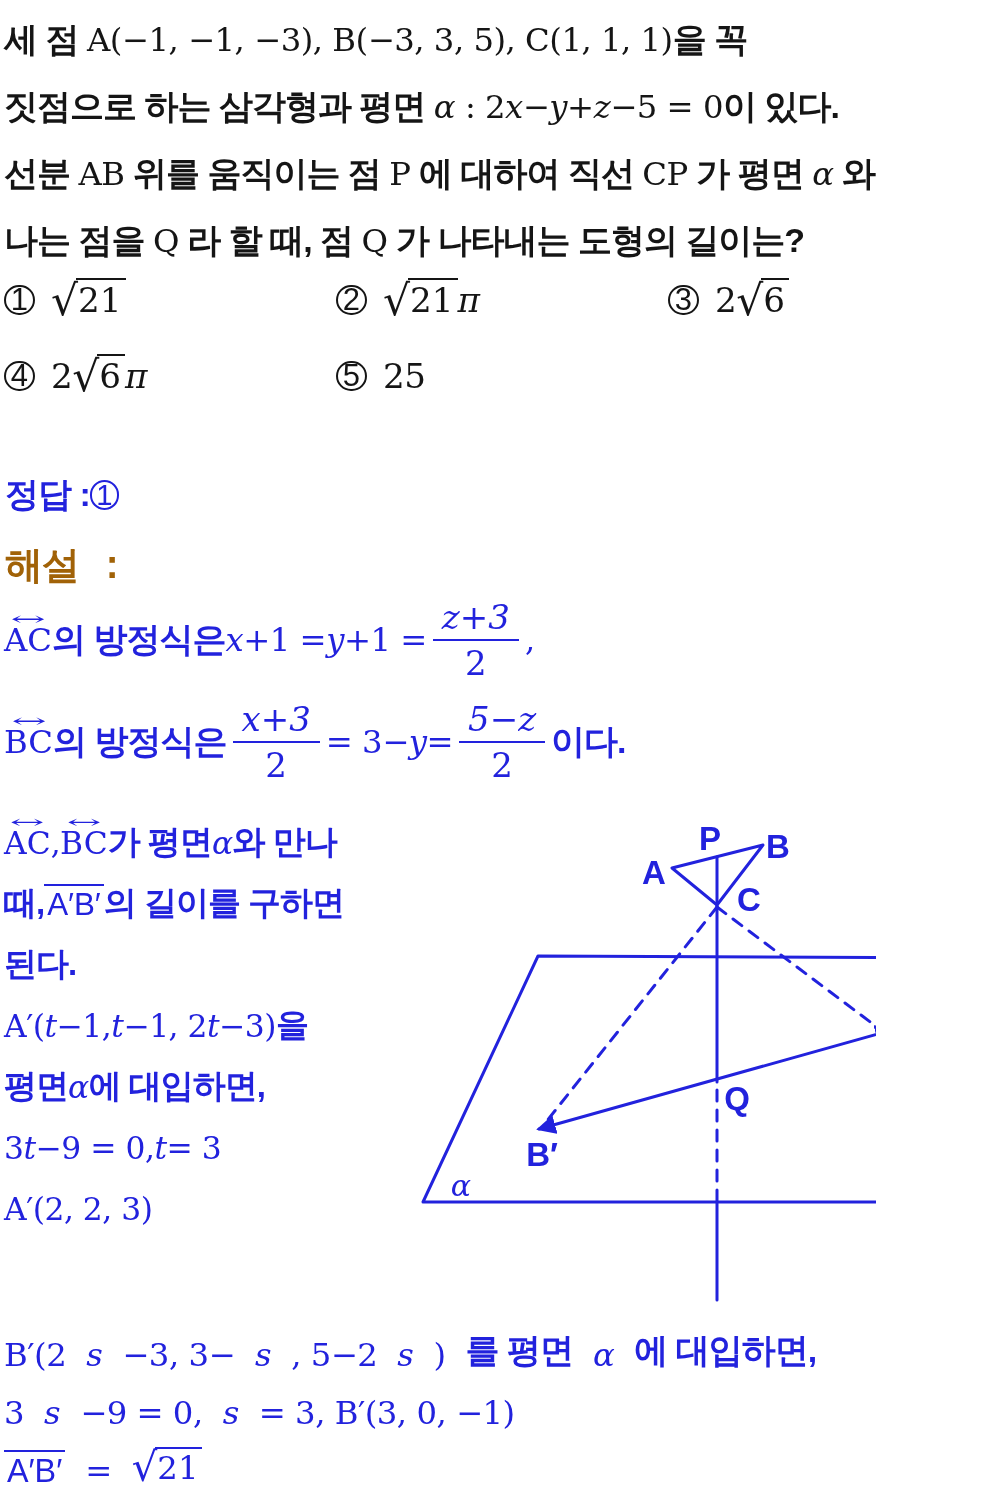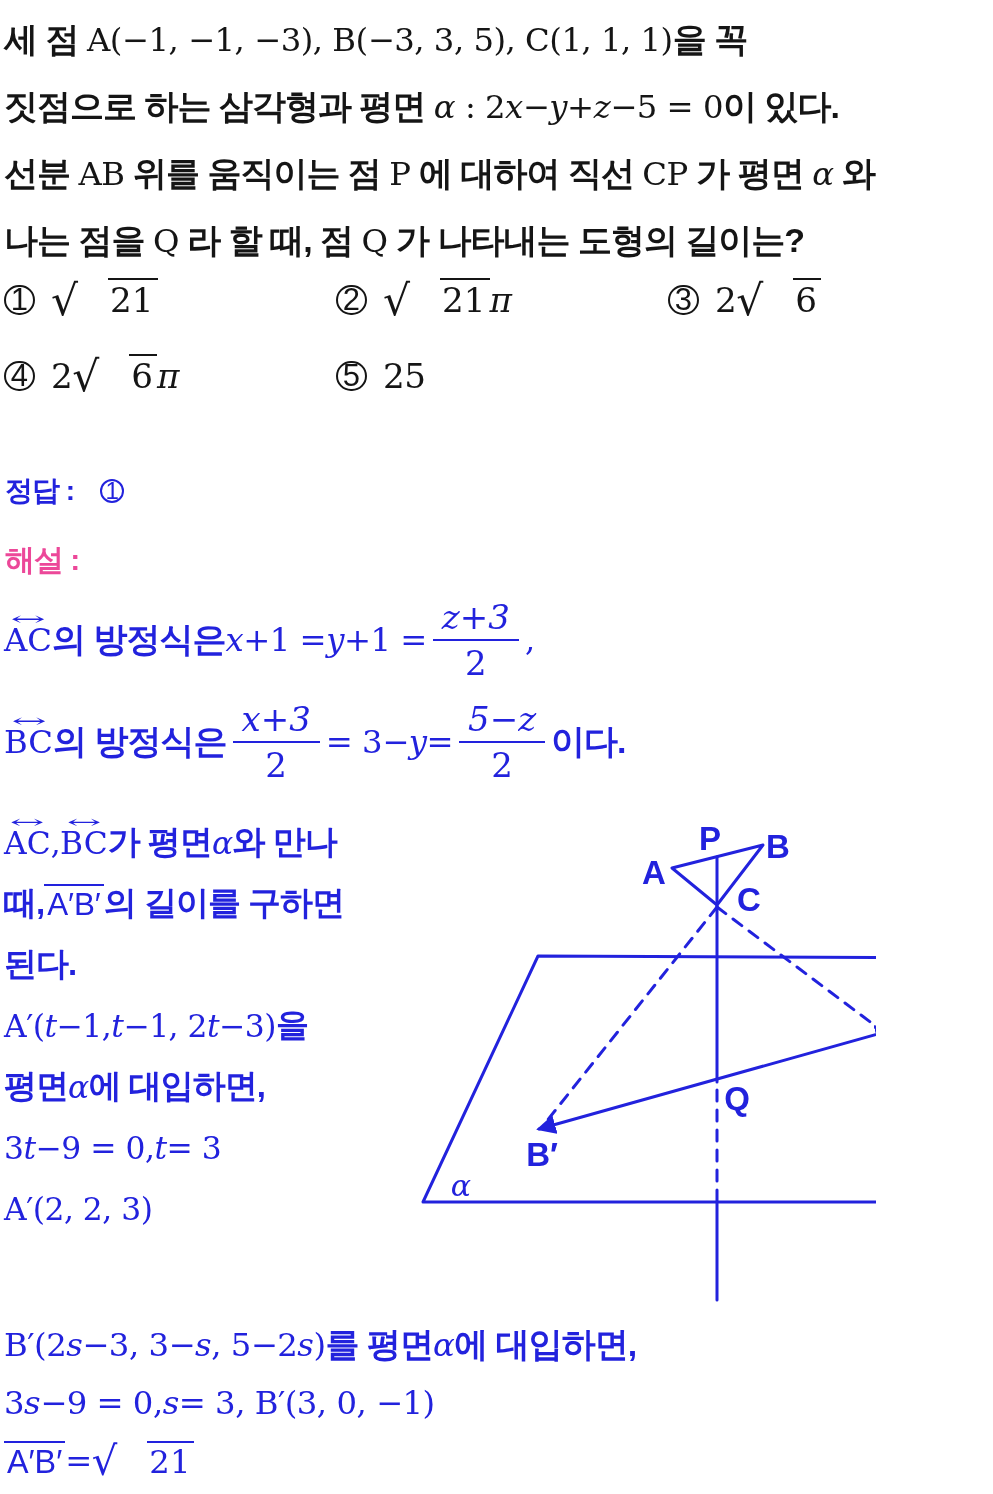--- a/index.html
+++ b/index.html
@@ -18,21 +18,21 @@
                  transform:translateX(-50%) scaleX(2.1) scaleY(0.9);font-size:0.62em;}
 
   
   .ol{display:inline-block;border-top:2.5px solid currentColor;padding:1px 3px 0 3px;
       font-family:Liberation Sans, sans-serif;font-size:0.95em;}
 
   
   .sqrt{white-space:nowrap;display:inline-block;}
   .sqrt .sign{font-family:"DejaVu Serif",serif;font-size:1.18em;vertical-align:-0.06em;margin-right:-2px;}
   .sqrt .rad{display:inline-block;border-top:2.5px solid currentColor;padding:0 4px 0 2px;
-             font-family:"DejaVu Serif",serif;font-size:0.95em;margin-left:32px;}
+             font-family:"DejaVu Serif",serif;font-size:0.95em;}
 
   
   .frac{display:inline-block;text-align:center;vertical-align:middle;margin:0 6px;line-height:1.12;}
   .frac .num{display:block;border-bottom:2.5px solid currentColor;padding:0 9px 3px 9px;
              font-family:"DejaVu Serif",serif;font-style:italic;}
   .frac .den{display:block;padding-top:3px;font-family:"DejaVu Serif",serif;}
 
   
   .cnum{display:inline-flex;align-items:center;justify-content:center;
         width:1.0em;height:1.0em;border:2.5px solid currentColor;border-radius:50%;
@@ -41,35 +41,35 @@
 
   
   #problem{top:6px;left:4px;width:985px;font-size:34px;line-height:66px;}
   .pline{white-space:nowrap;}
 
   #choices{top:262px;left:4px;width:985px;}
   .choice-row{display:flex;height:76px;}
   .choice{display:flex;align-items:center;gap:16px;width:332px;font-size:36px;flex:none;}
   .choice .val{display:flex;align-items:center;}
 
-  #answer{top:472px;left:5px;display:flex;align-items:center;gap:26px;
-          color:#2222dd;font-size:28px;}
-  #expl{top:540px;left:5px;color:#ec4899;font-size:30px;}
+  #answer{top:472px;left:5px;display:flex;align-items:center;
+          color:#2222dd;font-size:34px;}
+  #expl{top:540px;left:5px;color:#a16207;font-size:38px;font-family:Liberation Mono, monospace;}
   .sol-label{font-family:"Liberation Sans",sans-serif;font-weight:700;letter-spacing:-1px;}
 
   #ac-line{top:592px;left:4px;height:96px;display:flex;align-items:center;
            color:#2222dd;font-size:34px;white-space:nowrap;}
   #bc-line{top:694px;left:4px;height:96px;display:flex;align-items:center;
            color:#2222dd;font-size:34px;white-space:nowrap;}
 
   #leftcol{top:812px;left:4px;width:444px;color:#2222dd;font-size:33px;}
   .lc-line{height:61px;display:flex;align-items:center;white-space:nowrap;}
 
   #bottom{top:1316px;left:4px;width:985px;color:#2222dd;font-size:34px;}
-  .bt-line{height:58px;display:flex;align-items:center;white-space:nowrap;}
+  .bt-line{height:58px;display:flex;align-items:flex-end;white-space:nowrap;gap:20px;}
 
   #diagram{top:810px;left:420px;}
   #diagram .ln{stroke:#2222dd;stroke-width:3;fill:none;stroke-linejoin:round;stroke-linecap:round;}
   #diagram .dash{stroke-dasharray:11 9;}
   #diagram text{fill:#2222dd;font-family:"Liberation Sans",sans-serif;
                 font-size:33px;font-weight:600;}
   #diagram text.it{font-family:"DejaVu Serif",serif;font-style:italic;font-weight:400;font-size:30px;}
 </style>
 </head>
 <body>

